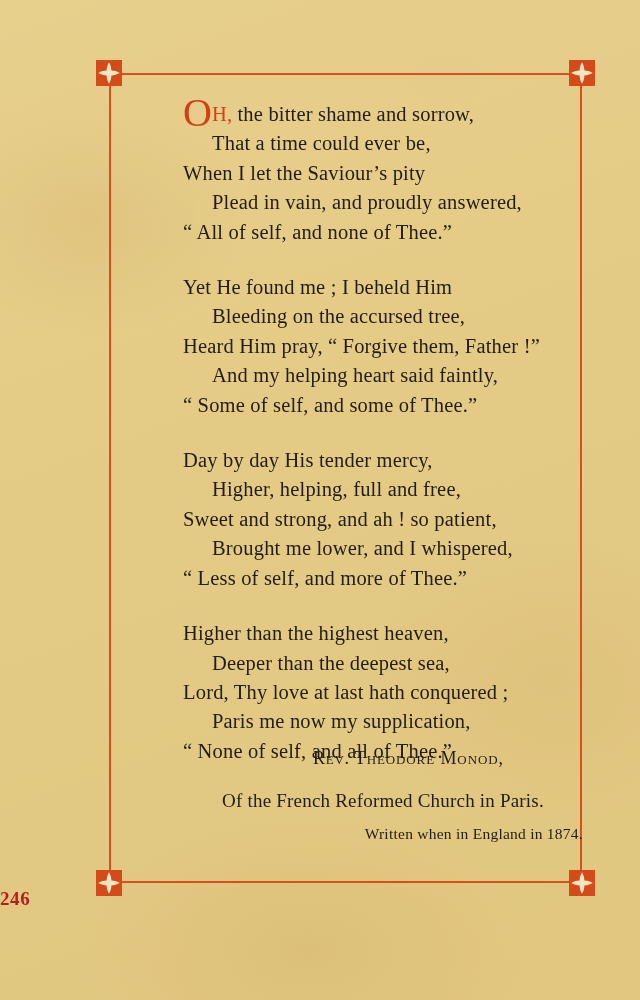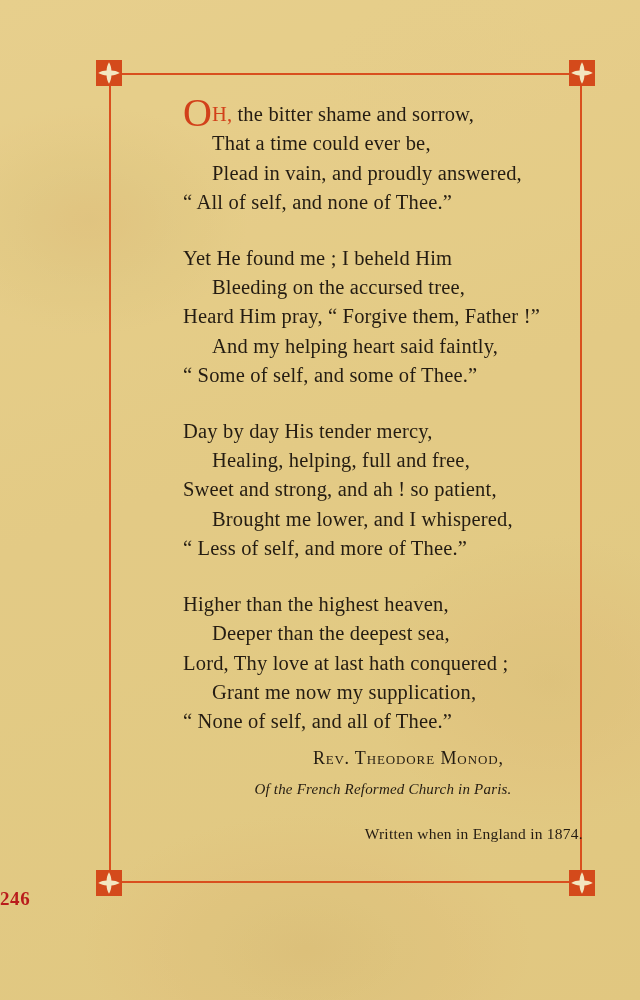--- a/index.html
+++ b/index.html
@@ -142,25 +142,24 @@
   .attrib-author .sc {
     font-variant: small-caps;
     letter-spacing: 0.9px;
   }
   .attrib-author .sc-lead {
     font-variant: small-caps;
     letter-spacing: 0.7px;
     margin-left: 11px;
   }
   .attrib-church {
-    font-size: 15px;
+    font-size: 19px;
     line-height: 28px;
     letter-spacing: 0.2px;
-    margin-top: 4px;
-    font-style: italic;
+    margin-top: 16px;
   }
   .note {
     position: absolute;
     left: 74px;
     top: 752px;
     width: 400px;
     text-align: right;
     font-size: 15.5px;
     letter-spacing: 0.25px;
   }
@@ -210,45 +209,46 @@
   </span>
 </div>
 
 <div class="content">
 
   <div class="poem">
 
     <div class="stanza stanza-first">
       <div class="line"><span class="dropcap">O</span><span class="smallcap-red">H,</span><span> the bitter shame and sorrow,</span></div>
       <div class="line indent">That a time could ever be,</div>
+      <div class="line">When I let the Saviour’s pity</div>
       <div class="line indent">Plead in vain, and proudly answered,</div>
       <div class="line">“ All of self, and none of Thee.”</div>
     </div>
 
     <div class="stanza">
       <div class="line">Yet He found me ; I beheld Him</div>
       <div class="line indent">Bleeding on the accursed tree,</div>
       <div class="line">Heard Him pray, “ Forgive them, Father !”</div>
       <div class="line indent">And my helping heart said faintly,</div>
       <div class="line">“ Some of self, and some of Thee.”</div>
     </div>
 
     <div class="stanza">
       <div class="line">Day by day His tender mercy,</div>
-      <div class="line indent">Healing, helping, full and free,</div>
+      <div class="line indent">Higher, helping, full and free,</div>
       <div class="line">Sweet and strong, and ah ! so patient,</div>
       <div class="line indent">Brought me lower, and I whispered,</div>
       <div class="line">“ Less of self, and more of Thee.”</div>
     </div>
 
     <div class="stanza">
       <div class="line">Higher than the highest heaven,</div>
       <div class="line indent">Deeper than the deepest sea,</div>
       <div class="line">Lord, Thy love at last hath conquered ;</div>
-      <div class="line indent">Grant me now my supplication,</div>
+      <div class="line indent">Paris me now my supplication,</div>
       <div class="line">“ None of self, and all of Thee.”</div>
     </div>
 
   </div>
 
   <div class="attribution">
     <div class="attrib-author"><span class="sc-lead">Rev.</span> <span class="sc">Theodore Monod,</span></div>
     <div class="attrib-church">Of the French Reformed Church in Paris.</div>
   </div>
 

